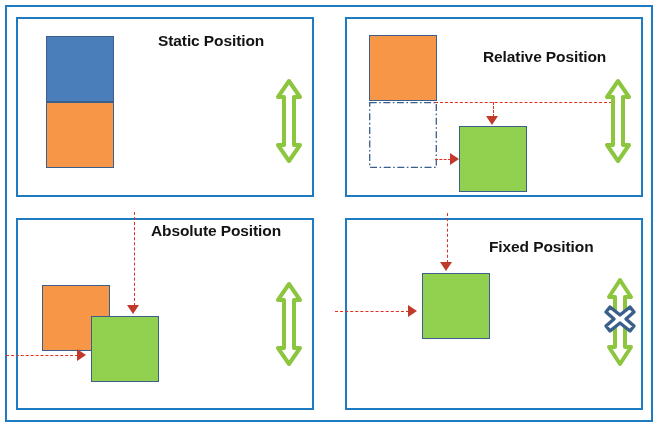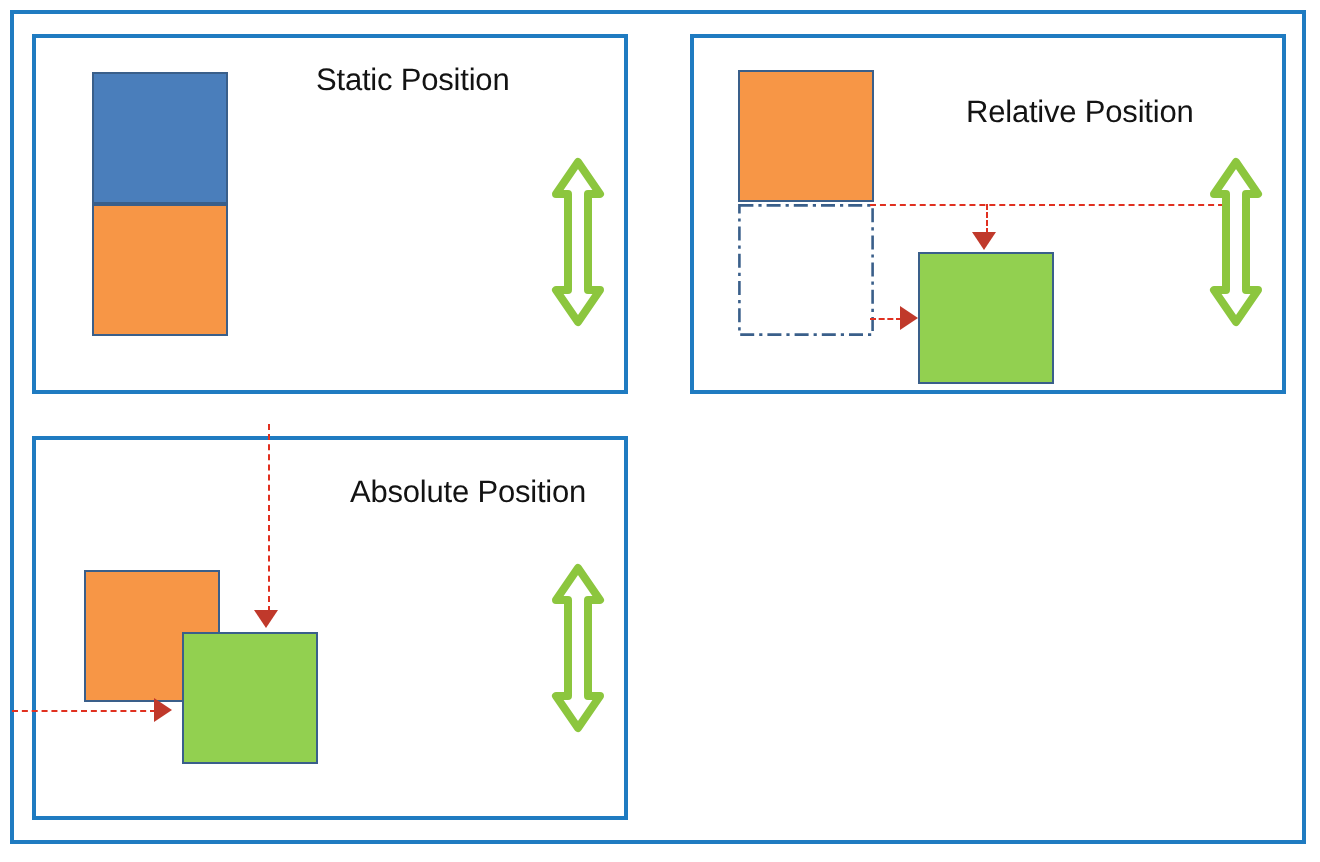--- a/index.html
+++ b/index.html
@@ -13,21 +13,21 @@
                border:2px solid #1F7BC1;box-sizing:border-box;}
 
   
   .panel{position:absolute;border:2px solid #1F7BC1;box-sizing:border-box;
          background:#ffffff;overflow:visible;}
   .panel.p-static  {left:16px; top:17px;  width:298px;height:180px;}
   .panel.p-relative{left:345px;top:17px;  width:298px;height:180px;}
   .panel.p-absolute{left:16px; top:218px; width:298px;height:192px;}
   .panel.p-fixed   {left:345px;top:218px; width:298px;height:192px;}
 
-  .panel-title{position:absolute;font-size:15.5px;font-weight:normal;color:#131313;
+  .panel-title{position:absolute;font-size:15.5px;font-weight:bold;color:#131313;
                letter-spacing:-0.1px;white-space:nowrap;}
 
   
   .box{position:absolute;box-sizing:border-box;border:1.3px solid #3A5F8A;}
   .box-blue  {background:#4A7EBB;}
   .box-orange{background:#F79646;}
   .box-green {background:#92D050;}
 
   
   .ghost-box{position:absolute;box-sizing:border-box;background:transparent;}
@@ -91,33 +91,55 @@
     <div class="rhead right" style="left:103px;top:134px;"></div>
 
     <div class="arrow-ico" style="left:258px;top:60px;">
       <svg width="26" height="84" viewBox="0 0 26 84">
         <polygon points="13,2 24,18 18,18 18,66 24,66 13,82 2,66 8,66 8,18 2,18" fill="#ffffff" stroke="#8CC63E" stroke-width="4" stroke-linejoin="round"></polygon>
       </svg>
     </div>
   </div>
 
   <div class="panel p-absolute">
-    <div class="panel-title" style="left:133px;top:18px;margin-left:24px;">Absolute Position</div>
+    <div class="panel-title" style="left:133px;top:2px;">Absolute Position</div>
 
     <div class="box box-orange" style="left:24px;top:65px;width:68px;height:66px;"></div>
 
     <div class="box box-green" style="left:73px;top:96px;width:68px;height:66px;"></div>
 
     <div class="rline v" style="left:116px;top:-8px;height:94px;"></div>
     <div class="rhead down" style="left:109px;top:85px;"></div>
 
     <div class="rline h" style="left:-12px;top:135px;width:72px;"></div>
     <div class="rhead right" style="left:59px;top:129px;"></div>
 
     <div class="arrow-ico" style="left:258px;top:62px;">
       <svg width="26" height="84" viewBox="0 0 26 84">
         <polygon points="13,2 24,18 18,18 18,66 24,66 13,82 2,66 8,66 8,18 2,18" fill="#ffffff" stroke="#8CC63E" stroke-width="4" stroke-linejoin="round"></polygon>
       </svg>
     </div>
   </div>
 
+  <div class="panel p-fixed">
+    <div class="panel-title" style="left:142px;top:18px;">Fixed Position</div>
+
+    <div class="box box-green" style="left:75px;top:53px;width:68px;height:66px;"></div>
+
+    <div class="rline v" style="left:100px;top:-7px;height:50px;"></div>
+    <div class="rhead down" style="left:93px;top:42px;"></div>
+
+    <div class="rline h" style="left:-12px;top:91px;width:74px;"></div>
+    <div class="rhead right" style="left:61px;top:85px;"></div>
+
+    <div class="arrow-ico" style="left:258px;top:57px;">
+      <svg width="30" height="90" viewBox="0 0 30 90">
+        <polygon points="15,3 26,20 20,20 20,70 26,70 15,87 4,70 10,70 10,20 4,20" fill="#ffffff" stroke="#8CC63E" stroke-width="4" stroke-linejoin="round"></polygon>
+      </svg>
+    </div>
+    <div class="cross-ico" style="left:256px;top:84px;">
+      <svg width="34" height="30" viewBox="0 0 34 30">
+        <polygon points="7,3 17,11 27,3 31,8 23,15 31,22 27,27 17,19 7,27 3,22 11,15 3,8" fill="#ffffff" stroke="#3A5F8A" stroke-width="3.4" stroke-linejoin="round"></polygon>
+      </svg>
+    </div>
+  </div>
 
 </div>
 
 </body></html>

